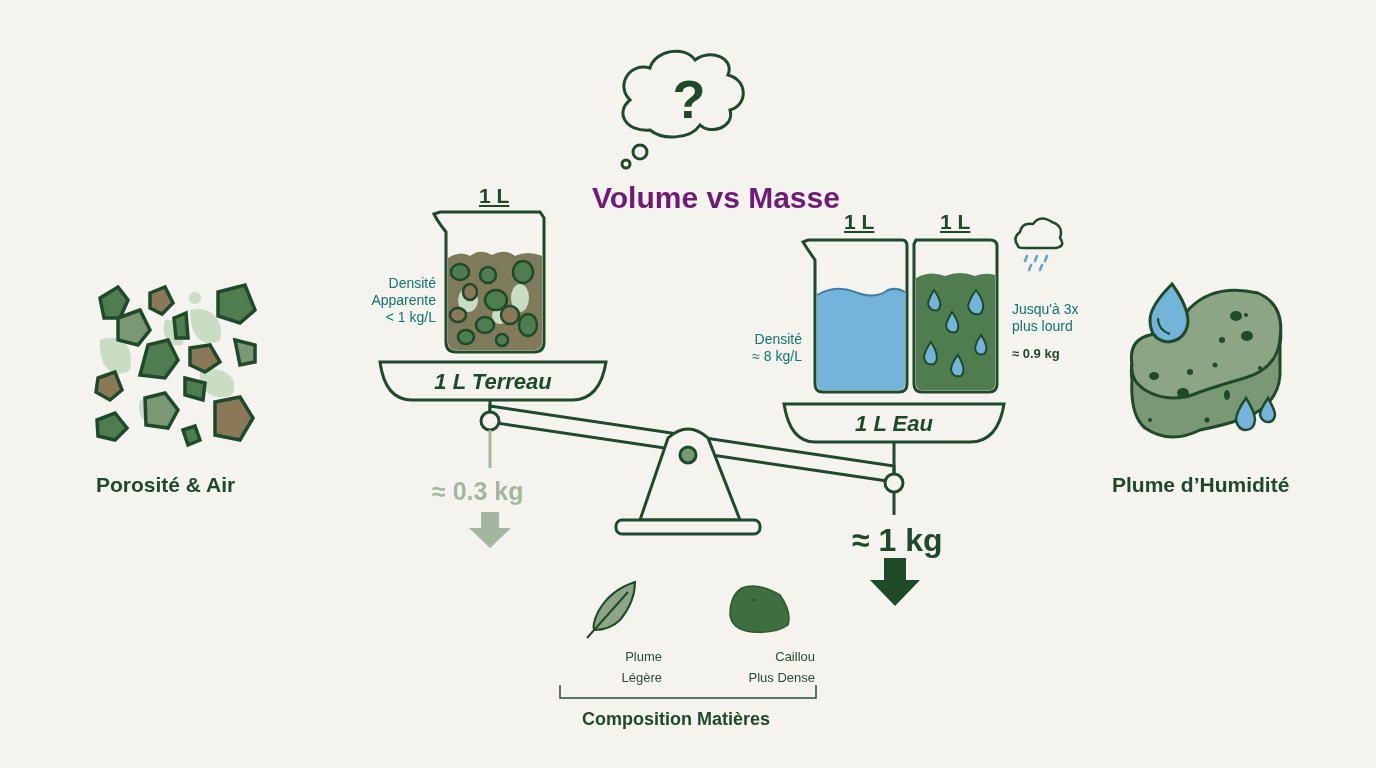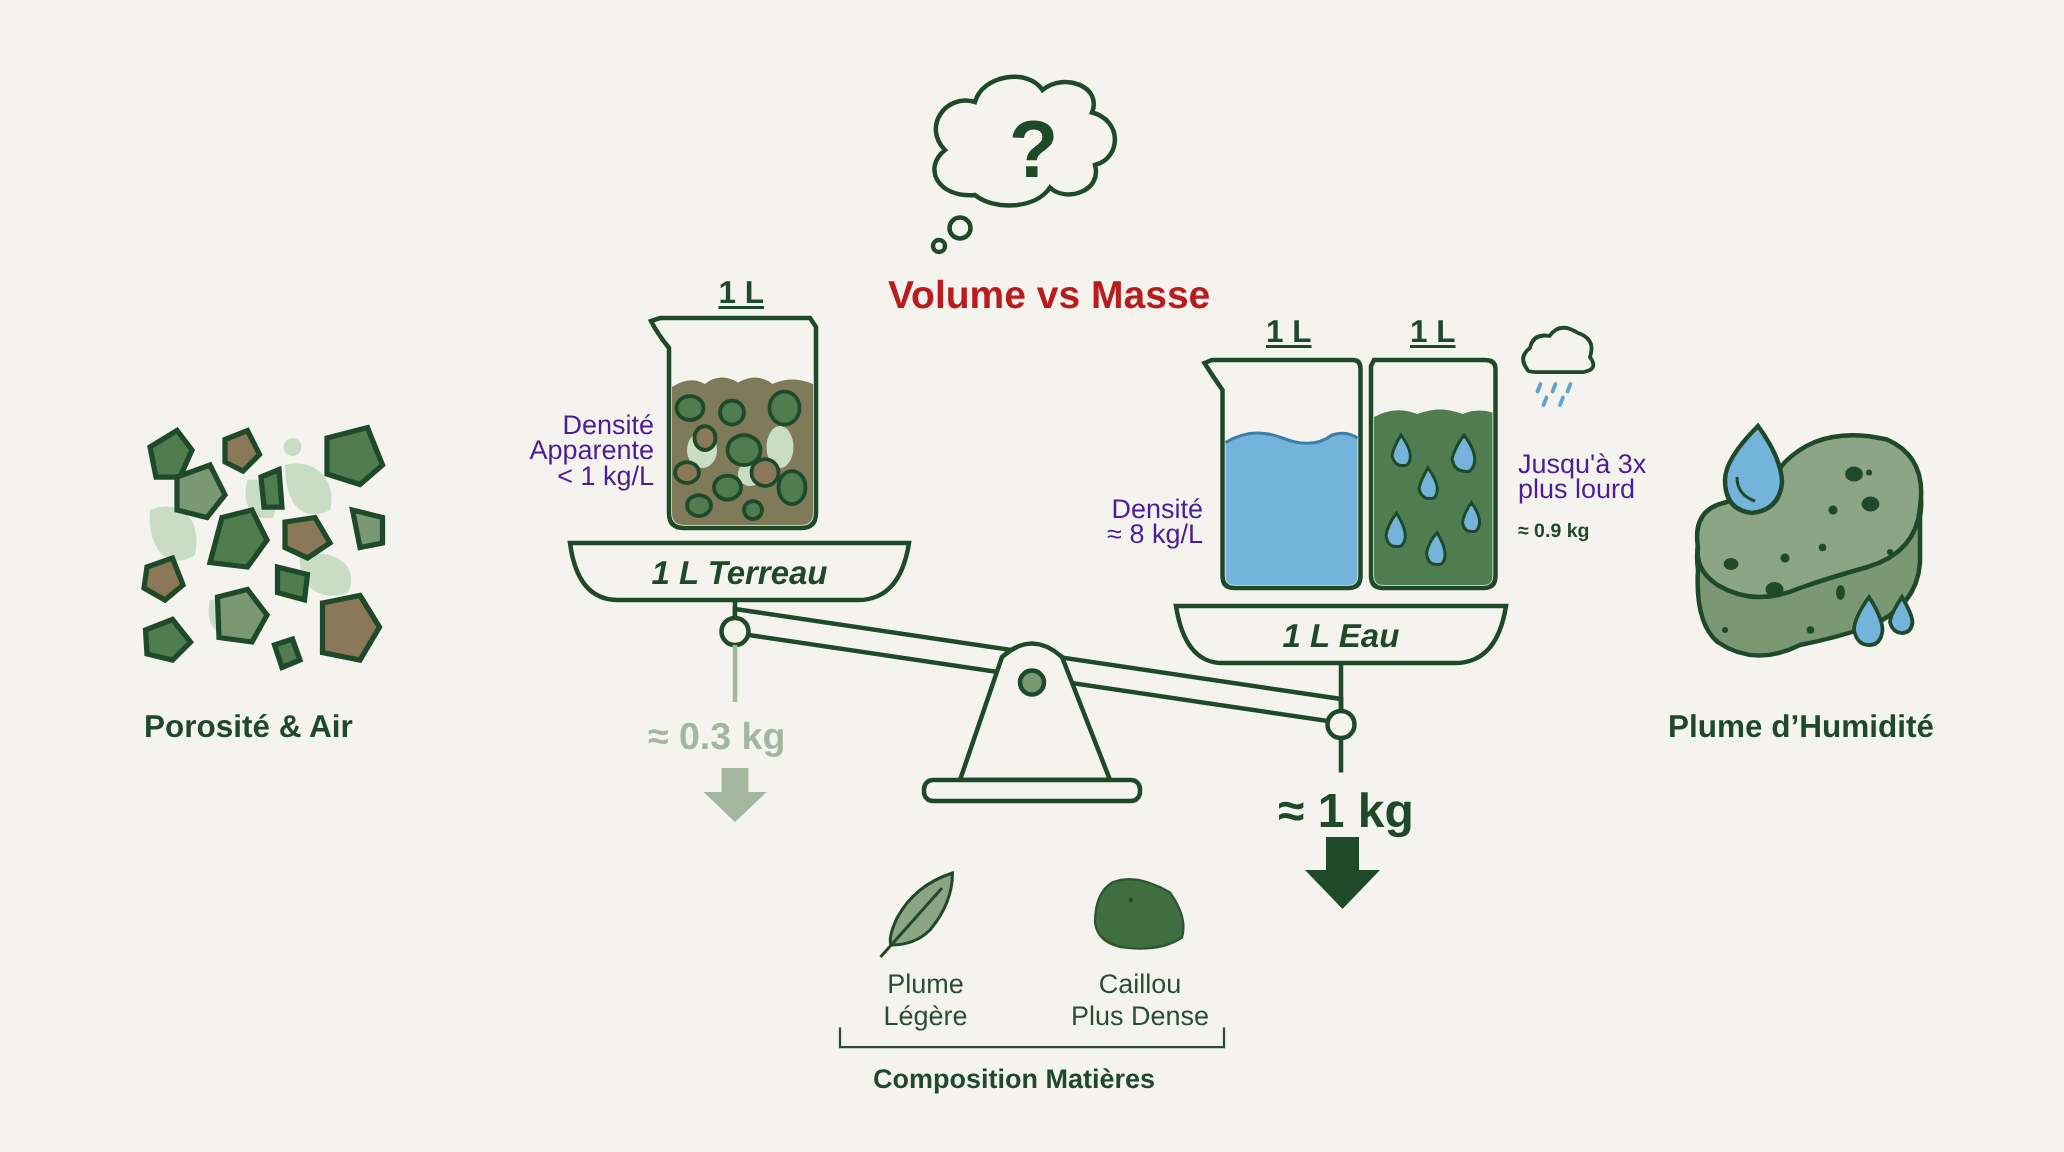--- a/index.html
+++ b/index.html
@@ -5,24 +5,24 @@
     html, body { margin: 0; padding: 0; }
     body {
       width: 1376px; height: 768px; overflow: hidden;
       background: #f4f3ee;
       font-family: "Liberation Sans", "DejaVu Sans", sans-serif;
       color: #1f4a2a;
       position: relative;
     }
     svg.scene { position: absolute; left: 0; top: 0; }
     .lbl { position: absolute; white-space: nowrap; }
-    .title { font-weight: bold; font-size: 26px; color: #b91c1c; }
+    .title { font-weight: bold; font-size: 30px; color: #701a75; }
     .heading { font-weight: bold; font-size: 21px; color: #1f4a2a; }
-    .small { font-size: 18px; color: #4c1d95; line-height: 17px; }
-    .cap { font-size: 18px; color: #2a4d33; line-height: 21px; text-align: center; }
+    .small { font-size: 14px; color: #0f766e; line-height: 17px; }
+    .cap { font-size: 13px; color: #2a4d33; line-height: 21px; text-align: right; }
     .litre { font-weight: bold; font-size: 21px; color: #1f4a2a; text-decoration: underline; }
     .pan-label { font-size: 22px; color: #1f4a2a; font-weight: bold; text-align: center; font-style: italic; }
     .kg-light { font-weight: bold; font-size: 25px; color: #a3b79e; }
     .kg-dark { font-weight: bold; font-size: 32px; color: #1f4a2a; }
     .kg-mid { font-weight: bold; font-size: 13px; color: #1f4a2a; }
   </style>
 </head>
 <body>
 
 <svg class="scene" width="1376" height="768" viewBox="0 0 1376 768">

